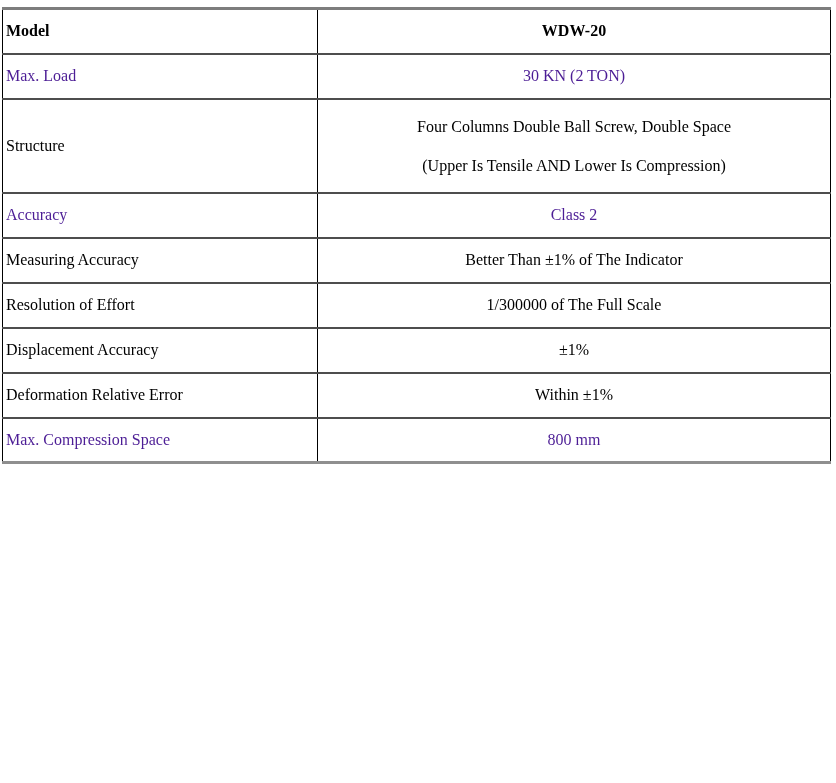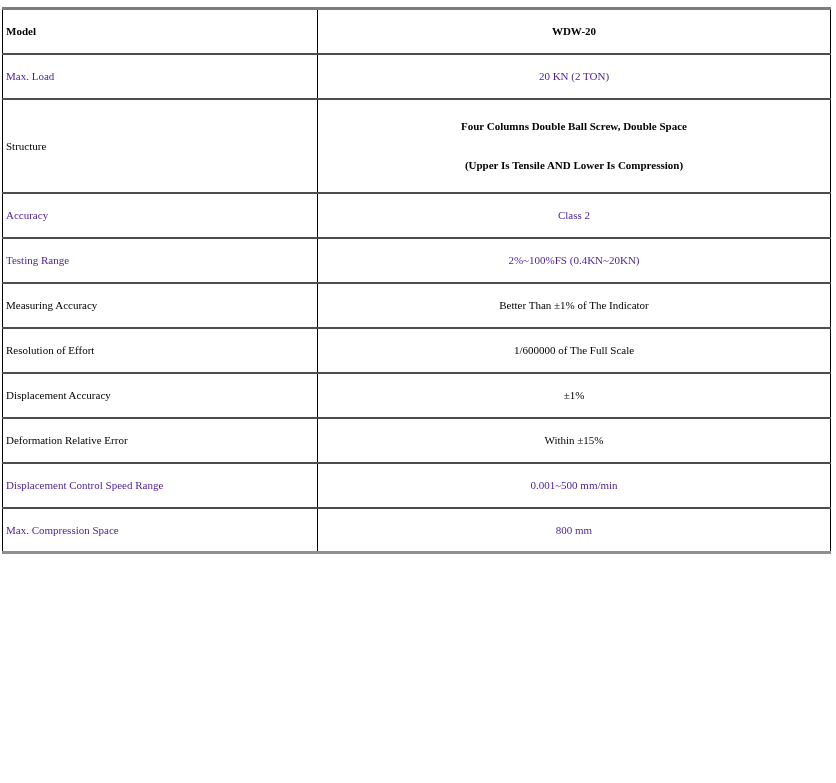--- a/index.html
+++ b/index.html
@@ -26,21 +26,21 @@
     border-left: 1px solid #000;
     border-right: 1px solid #000;
   }
   col.col-label { width: 315px; }
   col.col-value { width: 513px; }
   td {
     border-left: 1px solid #000;
     border-right: 1px solid #000;
     border-top: 2px solid #4d4d4d;
     border-bottom: 2px solid #4d4d4d;
-    font-size: 11px;
+    font-size: 16px;
     color: #000000;
     padding: 7px;
     vertical-align: middle;
     overflow: hidden;
     white-space: nowrap;
     margin-left: 36px;
   }
   tr { height: 45px; }
   tr.tall { height: 82px; }
   td.label-cell {
@@ -48,75 +48,66 @@
     padding-left: 3px;
   }
   td.value-cell {
     text-align: center;
   }
   tr.header-row td { font-weight: bold; }
   tr.red td { color: #4c1d95; }
   .value-line {
     line-height: 39px;
     text-align: center;
-    font-weight: bold;
   }
 </style>
 </head>
 <body>
 
 <div class="page">
   <table class="spec-table">
     <colgroup>
       <col class="col-label">
       <col class="col-value">
     </colgroup>
     <tbody id="spec-body">
         <tr class="header-row">
           <td class="label-cell">Model</td>
           <td class="value-cell">WDW-20</td>
         </tr>
         <tr class="red">
           <td class="label-cell">Max. Load</td>
-          <td class="value-cell">20 KN (2 TON)</td>
+          <td class="value-cell">30 KN (2 TON)</td>
         </tr>
         <tr class="tall">
           <td class="label-cell">Structure</td>
           <td class="value-cell">
             <div class="value-line">Four Columns Double Ball Screw, Double Space</div>
             <div class="value-line">(Upper Is Tensile AND Lower Is Compression)</div>
           </td>
         </tr>
         <tr class="red">
           <td class="label-cell">Accuracy</td>
           <td class="value-cell">Class 2</td>
         </tr>
-        <tr class="red">
-          <td class="label-cell">Testing Range</td>
-          <td class="value-cell">2%~100%FS (0.4KN~20KN)</td>
-        </tr>
         <tr>
           <td class="label-cell">Measuring Accuracy</td>
           <td class="value-cell">Better Than ±1% of The Indicator</td>
         </tr>
         <tr>
           <td class="label-cell">Resolution of Effort</td>
-          <td class="value-cell">1/600000 of The Full Scale</td>
+          <td class="value-cell">1/300000 of The Full Scale</td>
         </tr>
         <tr>
           <td class="label-cell">Displacement Accuracy</td>
           <td class="value-cell">±1%</td>
         </tr>
         <tr>
           <td class="label-cell">Deformation Relative Error</td>
-          <td class="value-cell">Within ±15%</td>
-        </tr>
-        <tr class="red">
-          <td class="label-cell">Displacement Control Speed Range</td>
-          <td class="value-cell">0.001~500 mm/min</td>
+          <td class="value-cell">Within ±1%</td>
         </tr>
         <tr class="red">
           <td class="label-cell">Max. Compression Space</td>
           <td class="value-cell">800 mm</td>
         </tr>
       </tbody>
   </table>
 </div>
 
 </body></html>

